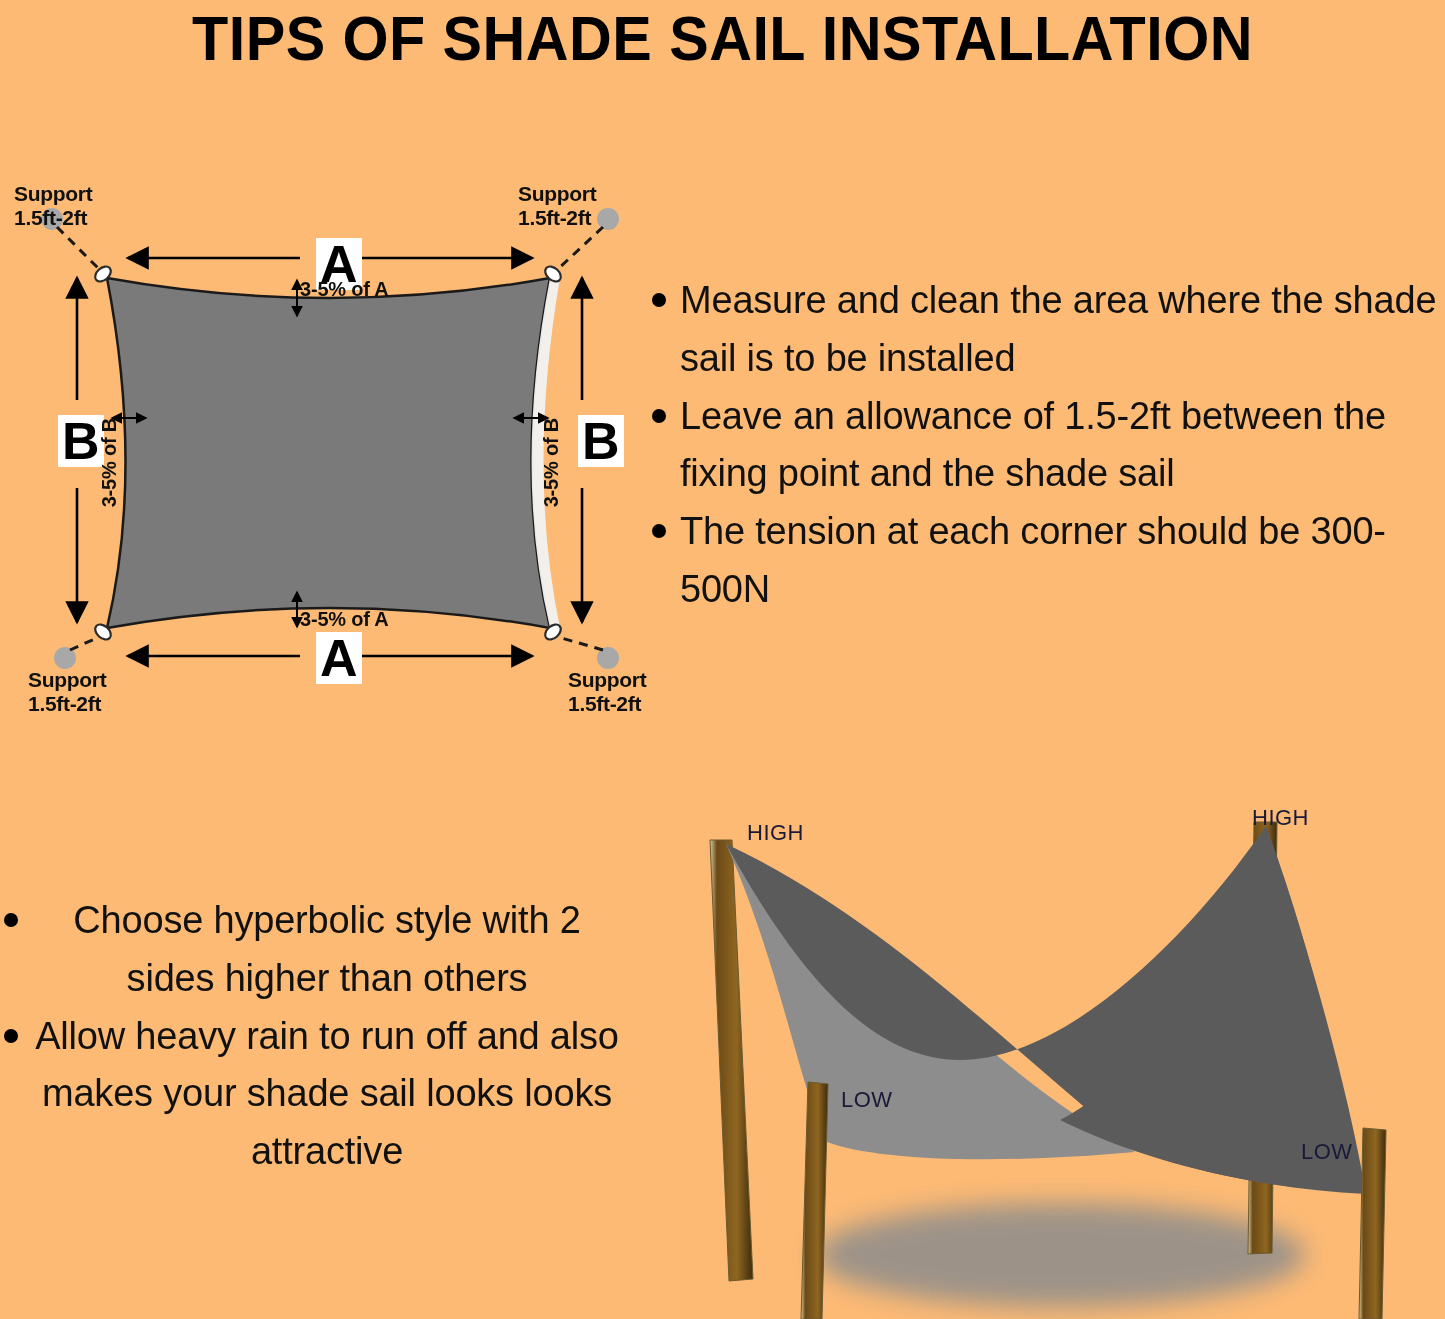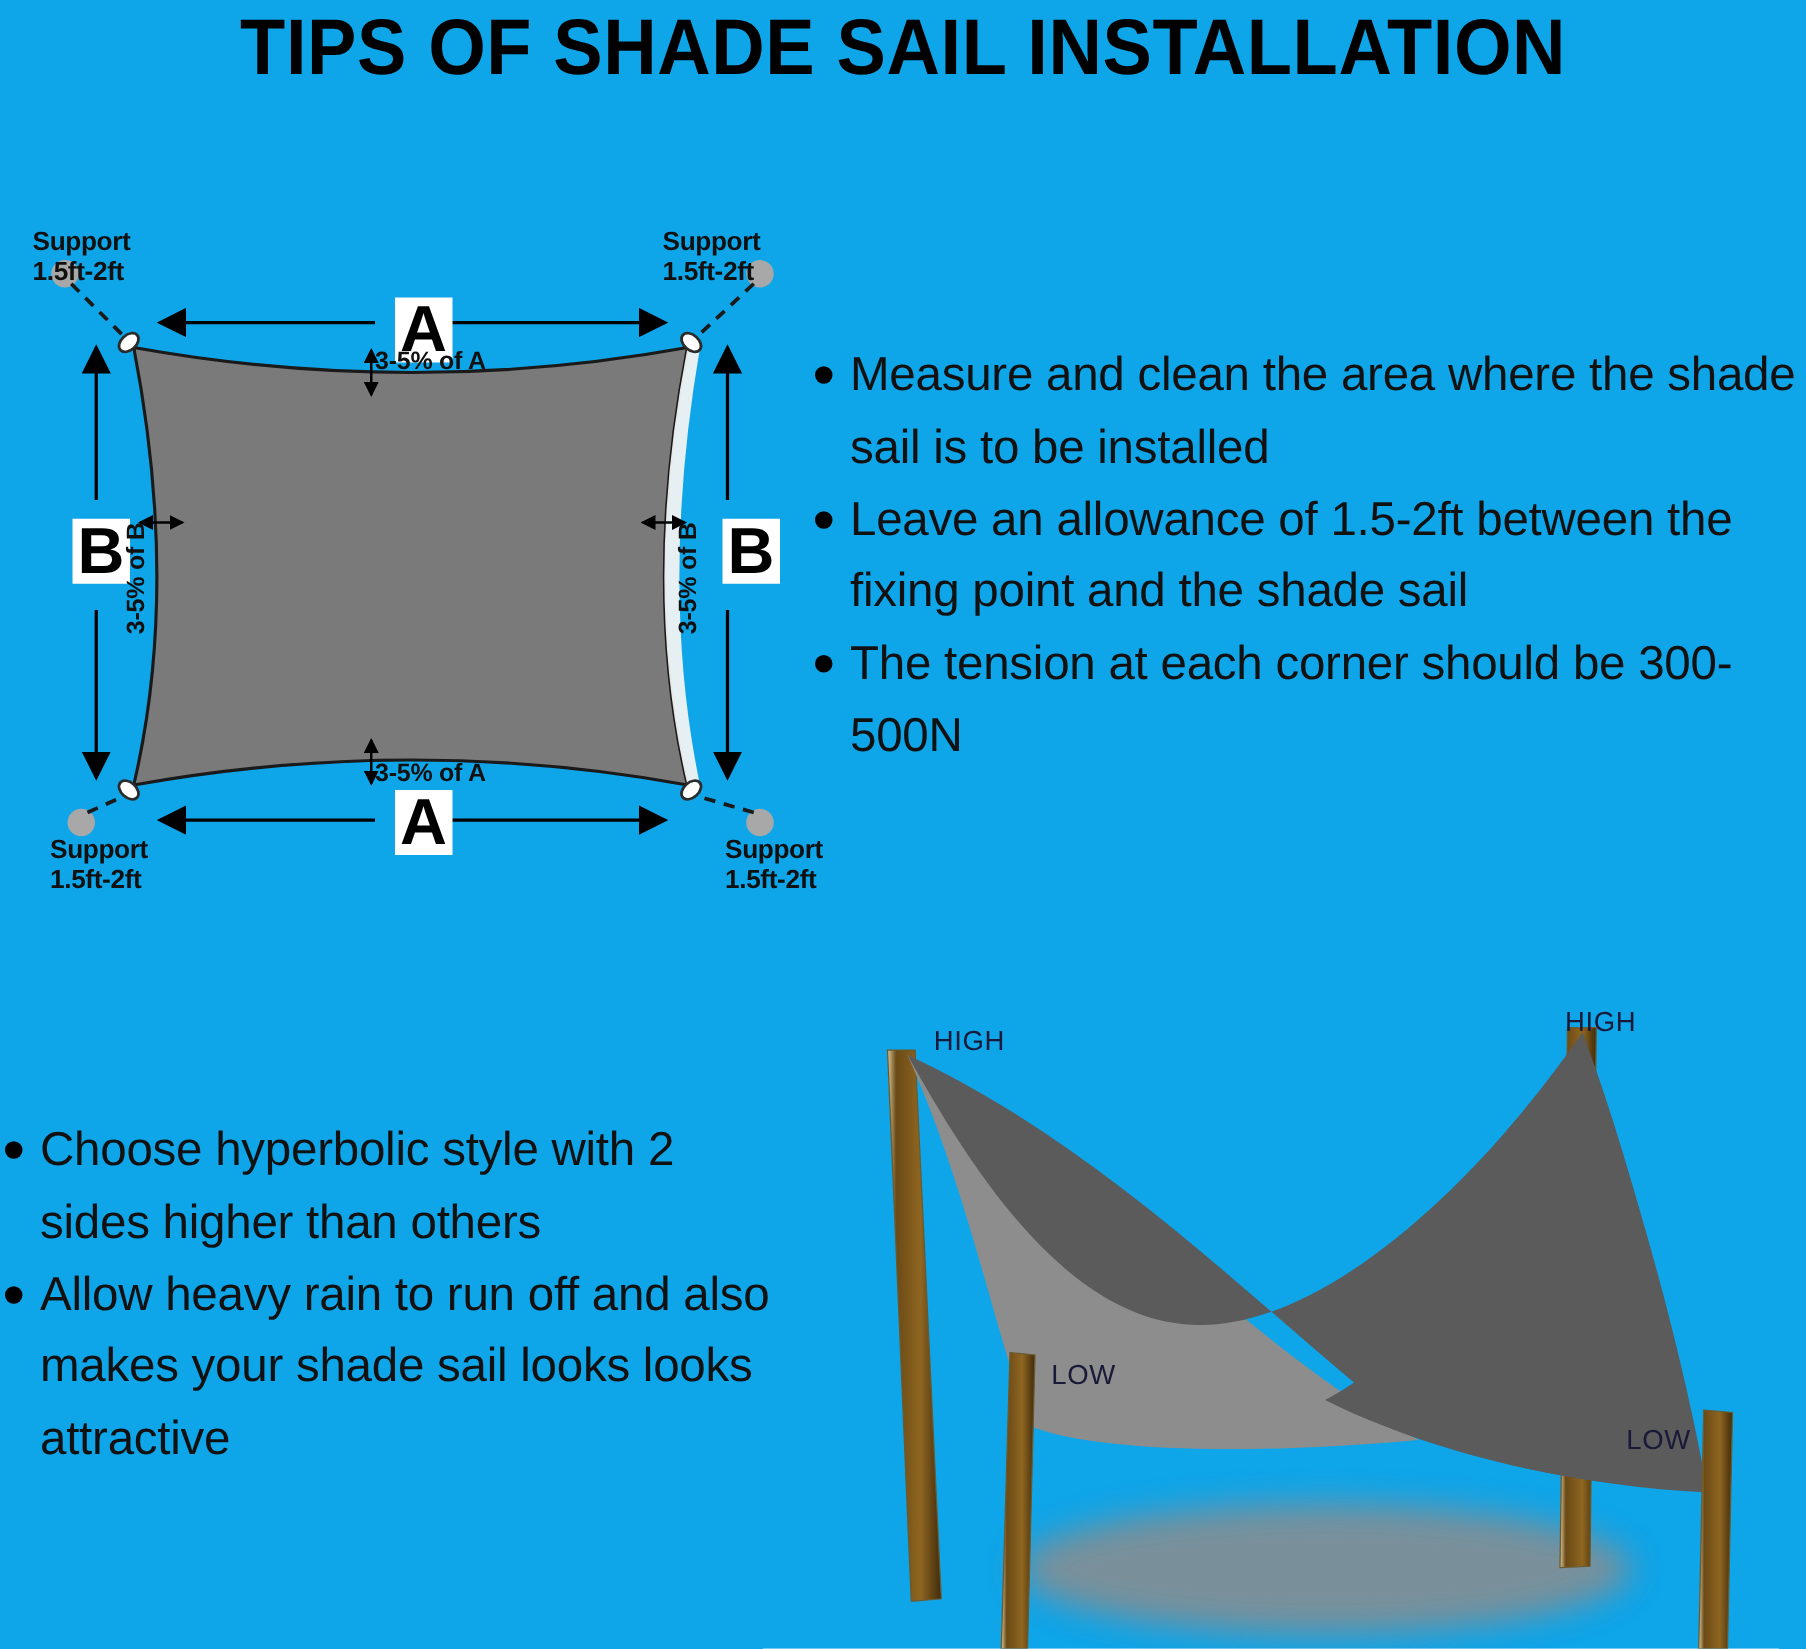--- a/index.html
+++ b/index.html
@@ -12,21 +12,21 @@
     height: 1319px;
     font-family: "Liberation Sans", sans-serif;
     color: #111111;
     overflow: hidden;
     position: relative;
   }
   .page {
     position: relative;
     width: 1445px;
     height: 1319px;
-    background: #0ea5e9;
+    background: #fdba74;
   }
 
   
   .title {
     position: absolute;
     left: 0;
     top: 2px;
     width: 1445px;
     text-align: center;
     font-family: "Liberation Sans", sans-serif;
@@ -52,21 +52,20 @@
   
   .support-label {
     position: absolute;
     font-family: "Liberation Sans", sans-serif;
     font-size: 21px;
     font-weight: bold;
     line-height: 1.12;
     color: #101010;
     white-space: nowrap;
     letter-spacing: -0.3px;
-    margin-left: 12px;
   }
   .sup-tl { left: 14px;  top: 182px; }
   .sup-tr { left: 518px; top: 182px; }
   .sup-bl { left: 28px;  top: 668px; }
   .sup-br { left: 568px; top: 668px; }
 
   
   .dim-letter {
     position: absolute;
     font-family: "Liberation Sans", sans-serif;
@@ -141,20 +140,21 @@
 
   .list-right {
     left: 652px;
     top: 272px;
     width: 800px;
   }
   .list-left {
     left: 4px;
     top: 892px;
     width: 618px;
+    text-align: center;
   }
 
   
   .illus {
     position: absolute;
     left: 660px;
     top: 760px;
     width: 785px;
     height: 559px;
   }

